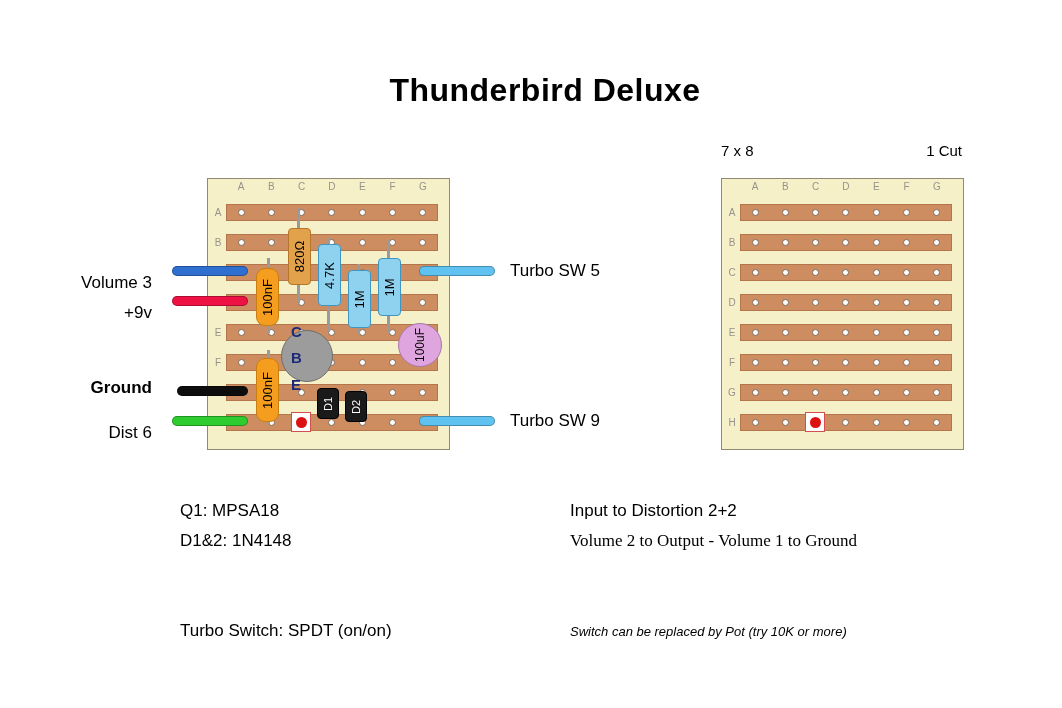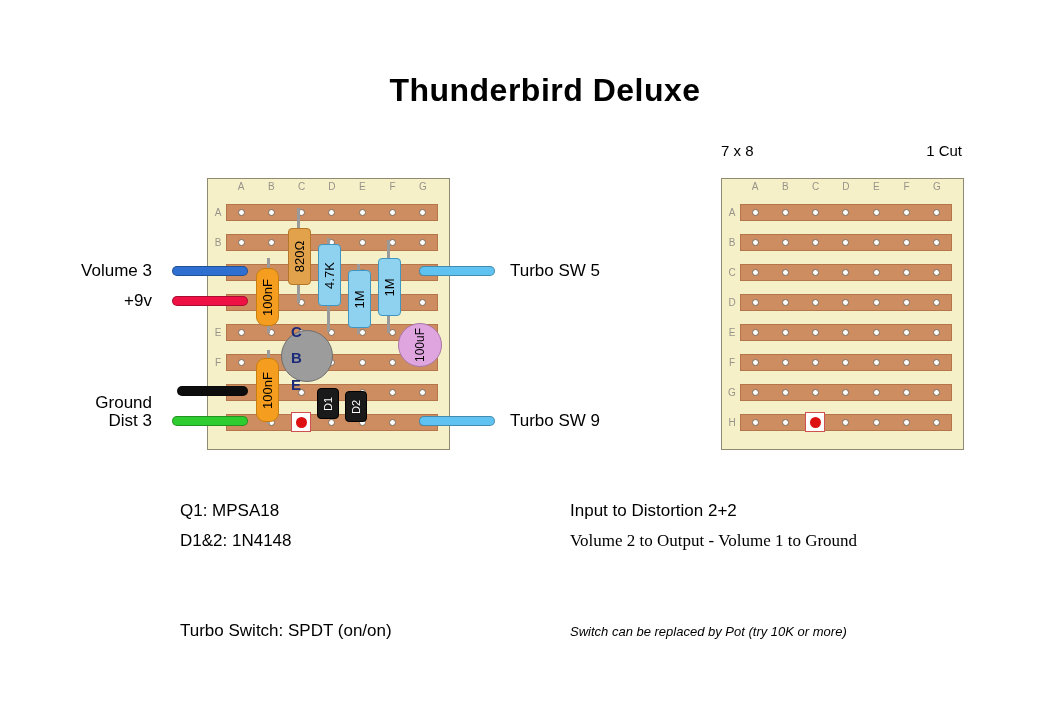--- a/index.html
+++ b/index.html
@@ -42,21 +42,21 @@
   .comp { position:absolute; z-index:7; display:flex; align-items:center; justify-content:center; }
   .rrect { border-radius:4px; border:1px solid rgba(0,0,0,0.35); }
   .pill  { border-radius:9px; border:1px solid rgba(0,0,0,0.30); }
   .circle{ border-radius:50%; border:1px solid rgba(0,0,0,0.35); }
   .vtext { transform:rotate(-90deg); white-space:nowrap; font-size:13px; color:#000; }
   .vtext.tiny { font-size:11px; color:#fff; }
   .vtext.cap { font-size:12px; }
   .pinletter { position:absolute; z-index:8; font-weight:bold; font-size:15px; color:#1b2a78; line-height:16px; }
   
   .wire-label { position:absolute; font-size:17px; line-height:20px; }
-  .lbl-right  { left:0; width:152px; text-align:right; }
+  .lbl-right  { left:0; width:152px; text-align:right;margin-top:12px; }
   .note { position:absolute; font-size:17px; line-height:22px; }
   .note-italic { position:absolute; font-size:13px; font-style:italic; line-height:18px; }
 </style>
 </head>
 <body>
 
 <div class="page">
 
   <div class="title">Thunderbird Deluxe</div>
 
@@ -343,22 +343,22 @@
   <div class="comp rrect" style="left: 317px; top: 388px; width: 22px; height: 31px; border-color: rgb(0, 0, 0); background: rgb(26, 26, 26);">
     <span class="vtext tiny">D1</span>
   </div>
 
   <div class="comp rrect" style="left: 345px; top: 391px; width: 22px; height: 31px; border-color: rgb(0, 0, 0); background: rgb(26, 26, 26);">
     <span class="vtext tiny">D2</span>
   </div>
 
   <div class="wire-label lbl-right" style="top:261px;">Volume 3</div>
   <div class="wire-label lbl-right" style="top:291px;">+9v</div>
-  <div class="wire-label lbl-right" style="top:393px;">Ground</div>
-  <div class="wire-label lbl-right" style="top:411px;">Dist 3</div>
+  <div class="wire-label lbl-right" style="top:366px;font-weight:bold;">Ground</div>
+  <div class="wire-label lbl-right" style="top:411px;">Dist 6</div>
   <div class="wire-label" style="left:510px; top:261px;">Turbo SW 5</div>
   <div class="wire-label" style="left:510px; top:411px;">Turbo SW 9</div>
 
   <div class="note" style="left:180px; top:500px;">Q1: MPSA18</div>
   <div class="note" style="left:180px; top:530px;">D1&amp;2: 1N4148</div>
   <div class="note" style="left:180px; top:620px;">Turbo Switch: SPDT (on/on)</div>
   <div class="note" style="left:570px; top:500px;">Input to Distortion 2+2</div>
   <div class="note" style="left:570px; top:530px;font-family:Liberation Serif, serif;">Volume 2 to Output - Volume 1 to Ground</div>
   <div class="note-italic" style="left:570px; top:623px;text-align:right;">Switch can be replaced by Pot (try 10K or more)</div>
 

